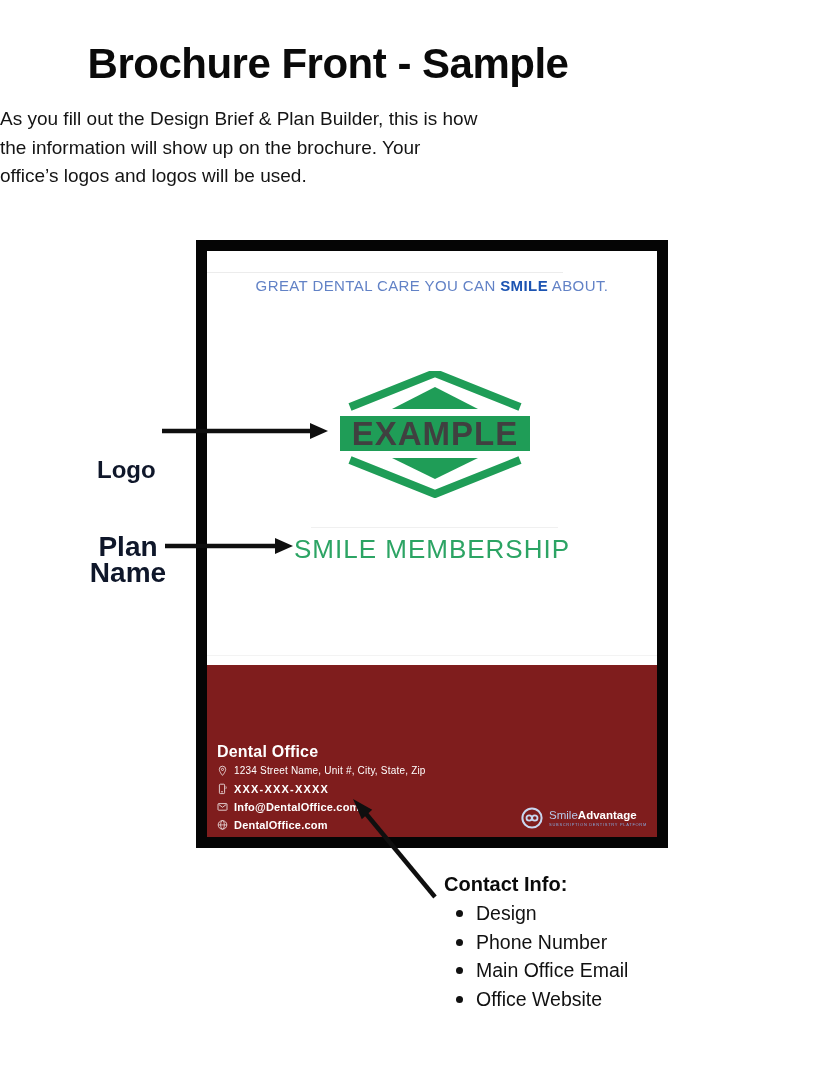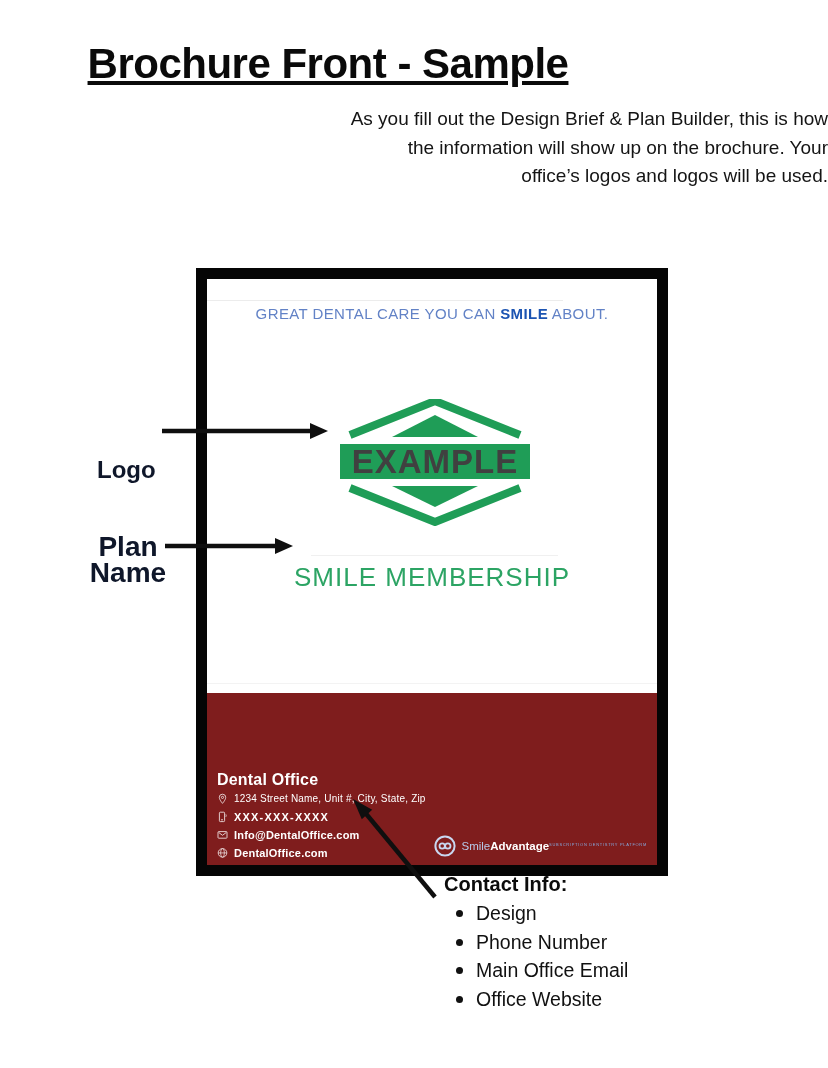--- a/index.html
+++ b/index.html
@@ -4,30 +4,30 @@
 <style>
   * { margin:0; padding:0; box-sizing:content-box; }
   html,body { background:#ffffff; }
   .canvas {
     position:relative; width:828px; height:1068px; background:#ffffff;
     font-family:"Liberation Sans", sans-serif; overflow:hidden; margin:0 auto;
   }
   
   .page-title {
     position:absolute; top:40px; left:0; width:656px; text-align:center;
-    font-size:42px; font-weight:800; color:#0a0a0a; letter-spacing:-0.5px;text-decoration:underline;
+    font-size:42px; font-weight:800; color:#0a0a0a; letter-spacing:-0.5px;
   }
   .page-subtitle {
-    position:absolute; top:105px; left:0; width:828px; text-align:right;
+    position:absolute; top:105px; left:0; width:828px; text-align:left;
     font-size:19px; line-height:28.5px; color:#141414;
   }
   
   .brochure {
     position:absolute; left:196px; top:240px; width:450px; height:586px;
-    border:11px solid #050505; background:#ffffff;margin-top:28px;
+    border:11px solid #050505; background:#ffffff;
   }
   .hairline { position:absolute; height:1px; background:#ececec; }
   .hl-top    { top:21px; left:0; width:79%; }
   .hl-plan   { top:276px; left:23%; width:55%; background:#f0f0f0; }
   .hl-bottom { top:404px; left:0; width:100%; background:#f3f3f3; }
   .tagline {
     position:absolute; top:26px; left:0; width:100%; text-align:center;
     font-size:15px; letter-spacing:0.4px; color:#6282c6; font-weight:500;
   }
   .tagline .tag-bold { color:#1c54b2; font-weight:800; }
@@ -47,21 +47,21 @@
   }
   .office-block { position:absolute; left:10px; top:78px; color:#ffffff; }
   .office-name { font-size:16px; font-weight:700; letter-spacing:0.2px; }
   .contact-row { display:flex; align-items:center; gap:6px; height:17px; margin-top:1px; }
   .contact-row:first-of-type { margin-top:6px; }
   .contact-row svg { flex:0 0 auto; opacity:0.85; }
   .c-address { font-size:10px; font-weight:500; letter-spacing:0.2px; }
   .c-phone   { font-size:11px;  font-weight:700; letter-spacing:1.2px; }
   .c-email, .c-web { font-size:11px; font-weight:700; letter-spacing:0.2px; }
   .brand-block { position:absolute; right:10px; bottom:7px; display:flex; align-items:center; gap:5px; }
-  .brand-text-col { display:flex; flex-direction:row; }
+  .brand-text-col { display:flex; flex-direction:column; }
   .brand-line { font-size:11.5px; line-height:12px; }
   .brand-light { color:#b7c9e9; font-weight:400; }
   .brand-bold  { color:#ffffff; font-weight:700; }
   .brand-tagline { font-size:4px; color:#86a9dd; letter-spacing:0.7px; margin-top:1.5px; }
   
   .ann-label { position:absolute; color:#0f172a; font-weight:800;margin-top:42px; }
   .logo-label { left:97px; top:414px; font-size:24px; }
   .plan-label { left:88px; top:492px; width:80px; text-align:center; font-size:28px; line-height:26px; }
   .contact-heading { position:absolute; left:444px; top:873px; font-size:20px; font-weight:800; color:#0b0b0b; }
   .contact-list { position:absolute; left:452px; top:899px; list-style:none; }

